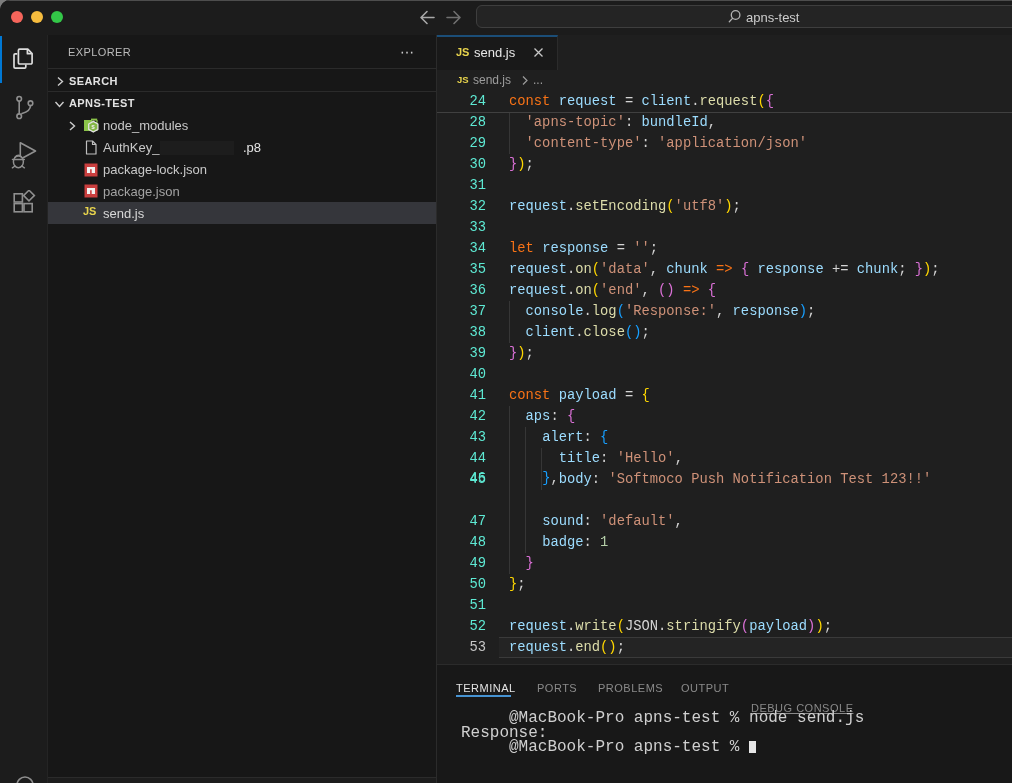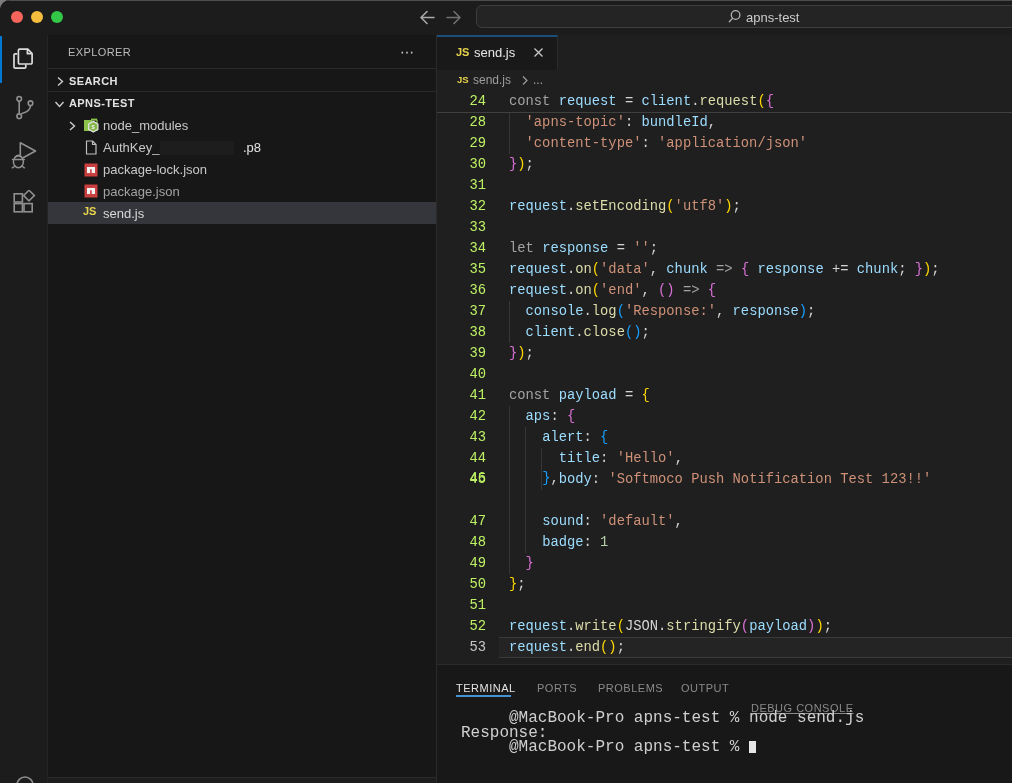--- a/index.html
+++ b/index.html
@@ -1,23 +1,23 @@
 <!DOCTYPE html>
 <html><head><meta charset="utf-8"><style>
 *{margin:0;padding:0;box-sizing:border-box;}
 html,body{width:1012px;height:783px;background:#7d7d7d;overflow:hidden;}
 body{font-family:"Liberation Sans",sans-serif;position:relative;}
 .abs{position:absolute;white-space:nowrap;}
 .mono{font-family:"Liberation Mono",monospace;}
 #win{position:absolute;left:0;top:0;width:1012px;height:783px;background:#1b1b1b;border-radius:10px 0 0 0;overflow:hidden;}
 
-.kw{color:#a3a3a3}.var{color:#9cdcfe}.fn{color:#dcdcaa}.str{color:#ce9178}
+.kw{color:#f97316}.var{color:#9cdcfe}.fn{color:#dcdcaa}.str{color:#ce9178}
 .num{color:#b5cea8}.p{color:#d4d4d4}.b1{color:#ffd700}.b2{color:#da70d6}.b3{color:#179fff}
 .row{position:absolute;left:0;width:575px;height:21px;white-space:pre;}
-.ln{position:absolute;left:0;top:0;width:49px;text-align:right;color:#bef264;font-family:"Liberation Mono",monospace;font-size:13.8px;line-height:21px;}
+.ln{position:absolute;left:0;top:0;width:49px;text-align:right;color:#5eead4;font-family:"Liberation Mono",monospace;font-size:13.8px;line-height:21px;}
 .cd{position:absolute;left:72px;top:0;font-family:"Liberation Mono",monospace;font-size:13.8px;line-height:21px;color:#d4d4d4;white-space:pre;}
 .guide{position:absolute;width:1px;background:#363636;}
 .ttab{position:absolute;top:0;font-size:11px;letter-spacing:0.5px;color:#8a8a8a;white-space:nowrap;}
 </style></head>
 <body>
 <div id="win">
 
   <div class="abs" id="titlebar" style="left:0;top:0;width:1012px;height:35px;background:#1c1c1c;"></div>
   <div class="abs" style="left:0;top:0;width:1012px;height:1px;background:#4d4d4d;border-radius:10px 0 0 0;"></div>
   <div class="abs" style="left:11px;top:11px;width:12px;height:12px;border-radius:50%;background:#f5655b;"></div>

